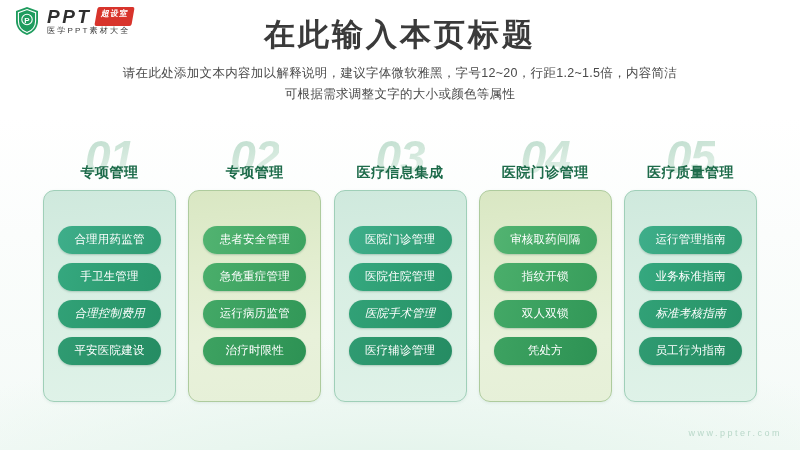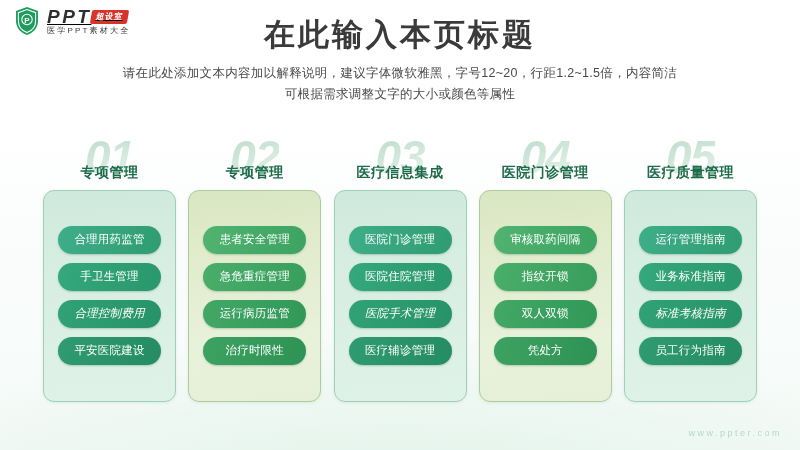--- a/index.html
+++ b/index.html
@@ -16,21 +16,21 @@
     background:
       radial-gradient(120% 70% at 50% 118%, #d8efe3 0%, #e9f6ef 32%, rgba(245,251,248,0) 62%),
       linear-gradient(180deg,#ffffff 0%,#ffffff 26%,#fbfdfc 52%,#f4faf7 100%);
   }
 
   
   .logo{position:absolute;left:14px;top:6px;display:flex;align-items:center;gap:7px;}
   .shield{width:26px;height:30px;flex:none;position:relative;}
   .shield svg{display:block;}
   .logo-txt{display:flex;flex-direction:column;justify-content:center;gap:1px;}
-  .logo-row1{display:flex;align-items:center;text-decoration:underline;}
+  .logo-row1{display:flex;gap:5px;}
   .logo-ppt{
     font-size:19px;font-weight:bold;font-style:italic;color:#2f2f2f;
     letter-spacing:2.5px;line-height:1;font-family:"Liberation Sans",sans-serif;
   }
   .logo-badge{
     background:#d8342c;color:#fff;font-size:8px;line-height:1;
     padding:3px 5px 3px 5px;border-radius:2px;letter-spacing:1px;
     transform:skewX(-10deg);font-weight:bold;white-space:nowrap;
   }
   .logo-sub{

